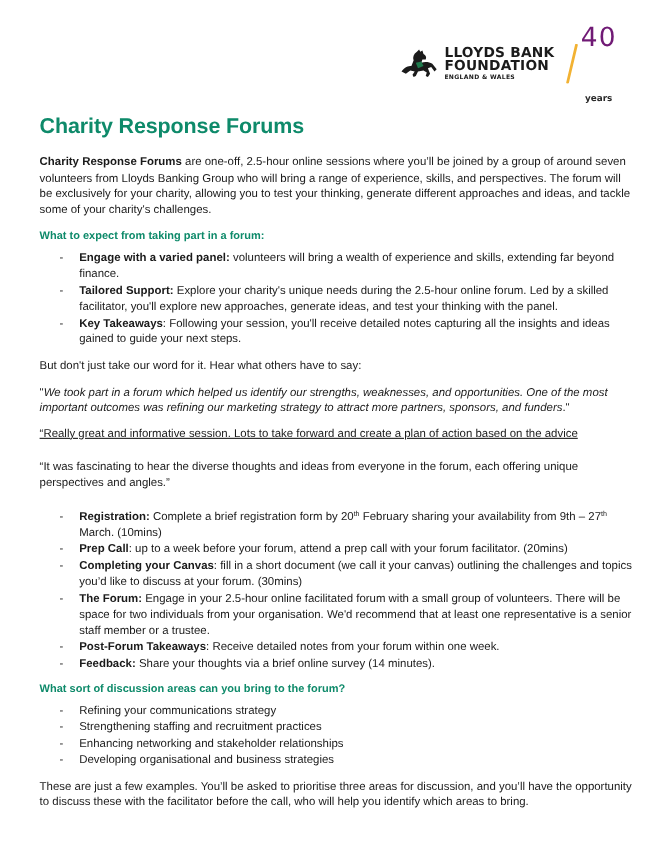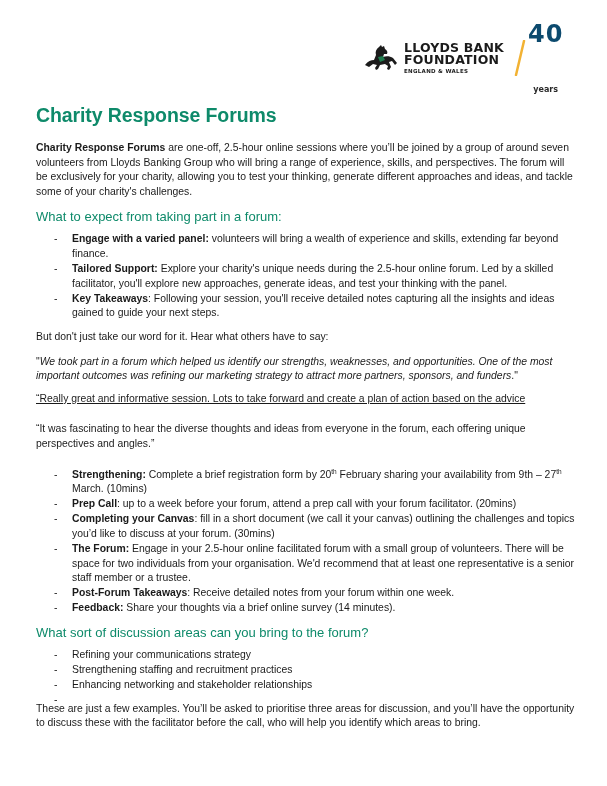--- a/index.html
+++ b/index.html
@@ -14,32 +14,32 @@
   }
   .logo .horse { width: 38px; height: 30px; }
   .logo .wordmark { margin-left: 4px; display: flex; flex-direction: column; line-height: 1; }
   .logo .wm1, .logo .wm2 {
     font-family: "DejaVu Sans", sans-serif; font-weight: bold; font-size: 12.5px;
     color: #1b1b1b; letter-spacing: 0.2px;
   }
   .logo .wm3 { font-family: "DejaVu Sans", sans-serif; font-weight: bold; font-size: 5.5px; color: #1b1b1b; margin-top: 2px; letter-spacing: 0.3px; }
   .logo .slash { margin-left: 10px; width: 12px; height: 36px; }
   .logo .years { display: flex; flex-direction: column; align-items: center; line-height: 1; margin-left: 2px; }
-  .logo .forty { font-family: "DejaVu Sans", sans-serif; font-size: 24px; color: #0c4a6e; letter-spacing: 1px; font-weight: bold; }
+  .logo .forty { font-family: "DejaVu Sans", sans-serif; font-size: 24px; color: #701a75; letter-spacing: 1px; }
   .logo .yrs { font-family: "DejaVu Sans", sans-serif; font-size: 8px; font-weight: bold; color: #2a2a2a; margin-top: 40px; }
 
   .content { position: absolute; left: 36px; top: 104px; width: 540px; }
   h1 {
     margin: 0 0 14px 0; font-size: 19.5px; font-weight: bold; color: #0e8a6a;
     font-family: "Liberation Sans", sans-serif; letter-spacing: -0.1px;
   }
   p { margin: 0; font-size: 10.4px; line-height: 14.6px; }
   .intro { margin-bottom: 10px; }
   h2 {
-    margin: 0 0 8px 0; font-size: 13px; font-weight: normal; color: #0e8a6a;
+    margin: 0 0 8px 0; font-size: 10px; font-weight: bold; color: #0e8a6a;
   }
   ul.dash { list-style: none; margin: 0 0 9px 0; padding: 0; }
   ul.dash li {
     position: relative; padding-left: 36px; font-size: 10.4px; line-height: 14.6px;
     margin-bottom: 0.5px;
   }
   ul.dash li .dash-mark { position: absolute; left: 18px; top: 0; }
   .quote-lead { margin-bottom: 10px; }
   .q1 { margin-bottom: 8px; font-style: italic; }
   .q1 .qmark { font-style: normal; }
@@ -81,30 +81,30 @@
     <li><span class="dash-mark">-</span><b>Tailored Support:</b><span> Explore your charity's unique needs during the 2.5-hour online forum. Led by a skilled facilitator, you'll explore new approaches, generate ideas, and test your thinking with the panel.</span></li>
     <li><span class="dash-mark">-</span><b>Key Takeaways</b><span>: Following your session, you'll receive detailed notes capturing all the insights and ideas gained to guide your next steps.</span></li>
   </ul>
 
   <p class="quote-lead">But don't just take our word for it. Hear what others have to say:</p>
   <p class="q1"><span class="qmark">"</span><span>We took part in a forum which helped us identify our strengths, weaknesses, and opportunities. One of the most important outcomes was refining our marketing strategy to attract more partners, sponsors, and funders</span><span class="qmark">."</span></p>
   <p class="q2">“Really great and informative session. Lots to take forward and create a plan of action based on the advice</p>
   <p class="q3">“It was fascinating to hear the diverse thoughts and ideas from everyone in the forum, each offering unique perspectives and angles.”</p>
 
   <ul class="dash">
-    <li><span class="dash-mark">-</span><b>Strengthening:</b><span> Complete a brief registration form by 20</span><sup>th</sup><span> February sharing your availability from 9th – 27</span><sup>th</sup><span> March. (10mins)</span></li>
+    <li><span class="dash-mark">-</span><b>Registration:</b><span> Complete a brief registration form by 20</span><sup>th</sup><span> February sharing your availability from 9th – 27</span><sup>th</sup><span> March. (10mins)</span></li>
     <li><span class="dash-mark">-</span><b>Prep Call</b><span>: up to a week before your forum, attend a prep call with your forum facilitator. (20mins)</span></li>
     <li><span class="dash-mark">-</span><b>Completing your Canvas</b><span>: fill in a short document (we call it your canvas) outlining the challenges and topics you’d like to discuss at your forum. (30mins)</span></li>
     <li><span class="dash-mark">-</span><b>The Forum:</b><span> Engage in your 2.5-hour online facilitated forum with a small group of volunteers. There will be space for two individuals from your organisation. We'd recommend that at least one representative is a senior staff member or a trustee.</span></li>
     <li><span class="dash-mark">-</span><b>Post-Forum Takeaways</b><span>: Receive detailed notes from your forum within one week.</span></li>
     <li><span class="dash-mark">-</span><b>Feedback:</b><span> Share your thoughts via a brief online survey (14 minutes).</span></li>
   </ul>
 
   <h2>What sort of discussion areas can you bring to the forum?</h2>
   <ul class="dash">
     <li><span class="dash-mark">-</span><span>Refining your communications strategy</span></li>
     <li><span class="dash-mark">-</span><span>Strengthening staffing and recruitment practices</span></li>
     <li><span class="dash-mark">-</span><span>Enhancing networking and stakeholder relationships</span></li>
-    <li><span class="dash-mark">-</span></li>
+    <li><span class="dash-mark">-</span><span>Developing organisational and business strategies</span></li>
   </ul>
 
   <p class="closing">These are just a few examples. You’ll be asked to prioritise three areas for discussion, and you’ll have the opportunity to discuss these with the facilitator before the call, who will help you identify which areas to bring.</p>
 </div>
 
 </body></html>

